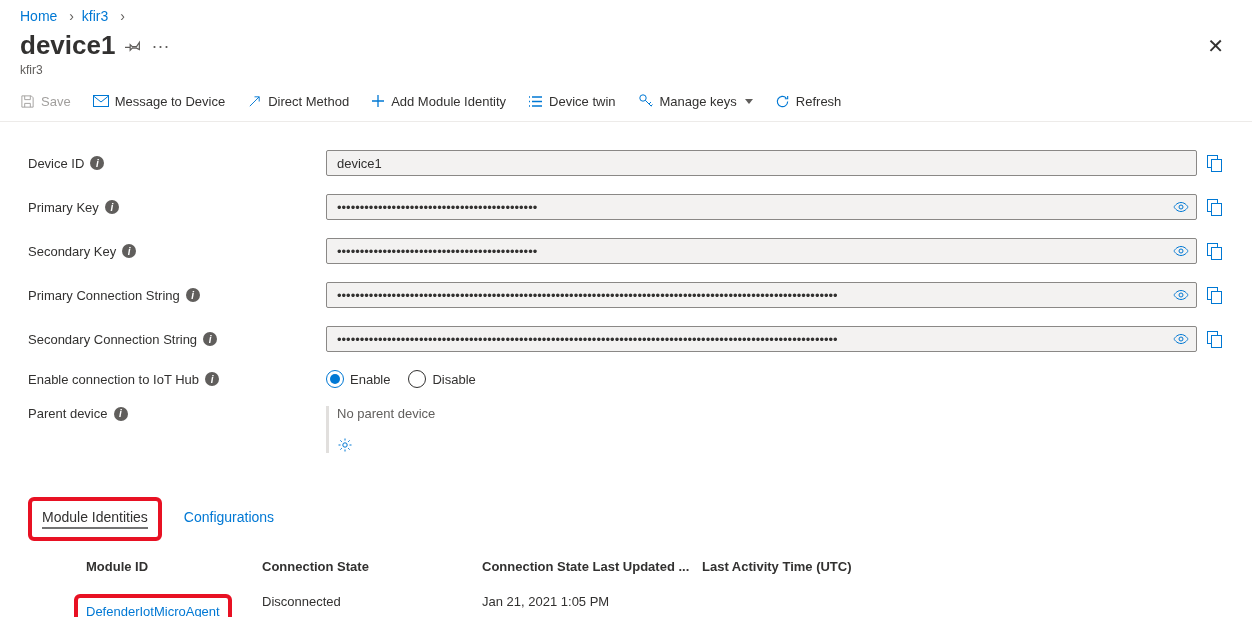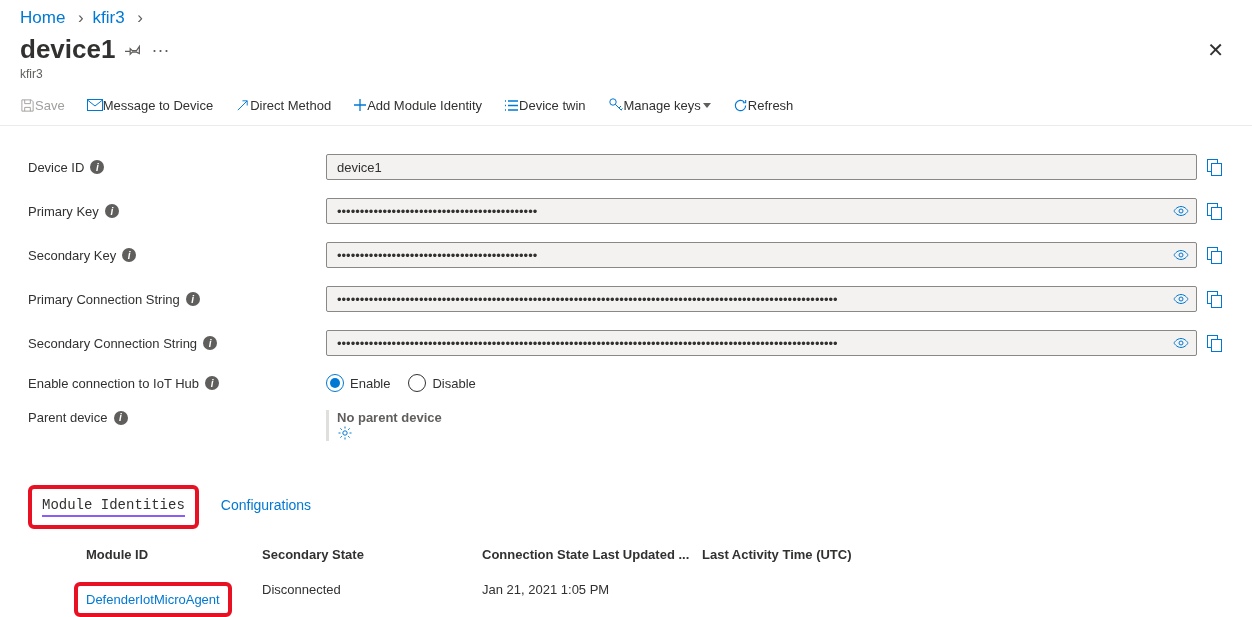--- a/index.html
+++ b/index.html
@@ -1,36 +1,36 @@
 <!DOCTYPE html>
 <html><head>
 <meta charset="utf-8">
 <style>
   * { box-sizing: border-box; margin: 0; padding: 0; font-family: "Segoe UI", -apple-system, BlinkMacSystemFont, sans-serif; }
   body { background: #fff; font-size: 13px; color: #323130; width: 1252px; }
   .page { padding: 0 0 20px 0; }
 
   
-  .breadcrumb { padding: 8px 20px 4px 20px; font-size: 17px; }
+  .breadcrumb { padding: 8px 20px 4px 20px; font-size: 14px; }
   .breadcrumb a { color: #0078d4; text-decoration: none; margin-right: 4px; }
   .breadcrumb .chev { color: #605e5c; margin: 0 4px; }
 
   
   .header { padding: 2px 20px 6px 20px; display: flex; align-items: flex-start; justify-content: space-between; }
   .header-left { display: flex; flex-direction: column; }
   .title-row { display: flex; align-items: center; gap: 10px; }
   .title { font-size: 26px; font-weight: 600; color: #323130; }
   .pin-icon, .more-icon { color: #605e5c; cursor: pointer; }
   .more-icon { font-size: 18px; line-height: 1; }
   .subtitle { font-size: 12px; color: #605e5c; margin-top: 2px; }
   .close-x { font-size: 20px; color: #323130; cursor: pointer; padding: 4px 8px; }
 
   
   .commandbar { display: flex; align-items: center; gap: 22px; padding: 10px 20px 12px 20px; border-bottom: 1px solid #edebe9; }
-  .cmd { display: flex; align-items: center; cursor: pointer; color: #323130; }
+  .cmd { display: flex; align-items: center; gap: 6px; cursor: pointer; color: #323130; }
   .cmd.disabled { color: #a19f9d; cursor: default; }
   .cmd .ic { color: #0078d4; display: inline-flex; }
   .cmd.disabled .ic { color: #a19f9d; }
   .chev-down { width: 0; height: 0; border-left: 4px solid transparent; border-right: 4px solid transparent; border-top: 5px solid #605e5c; margin-left: 2px;}
 
   
   .form { padding: 28px 28px 14px 28px; }
   .row { display: flex; align-items: center; margin-bottom: 18px; gap: 36px; }
   .label { width: 262px; display: flex; align-items: center; gap: 6px; color: #323130; font-size: 13px;}
   .info-icon { width: 14px; height: 14px; background: #605e5c; border-radius: 50%; display: inline-flex; align-items: center; justify-content: center; color: #fff; font-size: 10px; font-style: italic; font-weight: bold;}
@@ -42,30 +42,30 @@
 
   
   .radios { display: flex; align-items: center; gap: 18px; }
   .radio { display: flex; align-items: center; gap: 6px; cursor: pointer; }
   .radio-circle { width: 18px; height: 18px; border: 1px solid #323130; border-radius: 50%; display: inline-flex; align-items: center; justify-content: center; }
   .radio-circle.selected { border-color: #0078d4; }
   .radio-circle.selected::after { content: ""; width: 10px; height: 10px; background: #0078d4; border-radius: 50%; }
 
   
   .parent-box { border-left: 3px solid #e1dfdd; padding-left: 8px; }
-  .parent-box .no-parent { color: #605e5c; margin-bottom: 0; font-weight: bold; }
+  .parent-box .no-parent { color: #605e5c; margin-bottom: 16px; }
   .gear { color: #0078d4; cursor: pointer; }
 
   
   .tabs { display: flex; gap: 22px; padding: 12px 28px 0 28px; align-items: flex-start;}
   .tab { padding-bottom: 6px; cursor: pointer; color: #0078d4; font-size: 14px; }
   .tab.active { color: #323130; border-bottom: 2px solid #323130; }
   .hilite { border: 4px solid #e81123; border-radius: 6px; padding: 8px 10px 8px 10px; display: inline-block; margin-bottom: -4px; }
   .hilite .tab { padding-bottom: 2px;}
-  .hilite .tab.active { border-bottom: 2px solid #8b5cf6; font-family: Liberation Mono, monospace; }
+  .hilite .tab.active { border-bottom: 2px solid #737373; }
 
   
   .table { padding: 12px 28px 0 42px; }
   .thead, .trow { display: flex; }
   .thead { font-weight: 600; color: #323130; padding: 10px 0; }
   .trow { padding: 10px 0; }
   .col-mod { width: 220px; padding-left: 44px; }
   .col-conn { width: 220px; }
   .col-upd { width: 220px; }
   .col-last { flex: 1; }
@@ -322,21 +322,21 @@
   <div class="tabs">
     <div class="hilite">
       <div class="tab active">Module Identities</div>
     </div>
     <div class="tab" style="padding-top:12px">Configurations</div>
   </div>
 
   <div class="table">
     <div class="thead">
       <div class="col-mod">Module ID</div>
-      <div class="col-conn">Secondary State</div>
+      <div class="col-conn">Connection State</div>
       <div class="col-upd">Connection State Last Updated ...</div>
       <div class="col-last">Last Activity Time (UTC)</div>
     </div>
     <div class="trow">
       <div class="col-mod">
         <span class="module-link-box">
           <span class="module-link">DefenderIotMicroAgent</span>
         </span>
       </div>
       <div class="col-conn">Disconnected</div>

